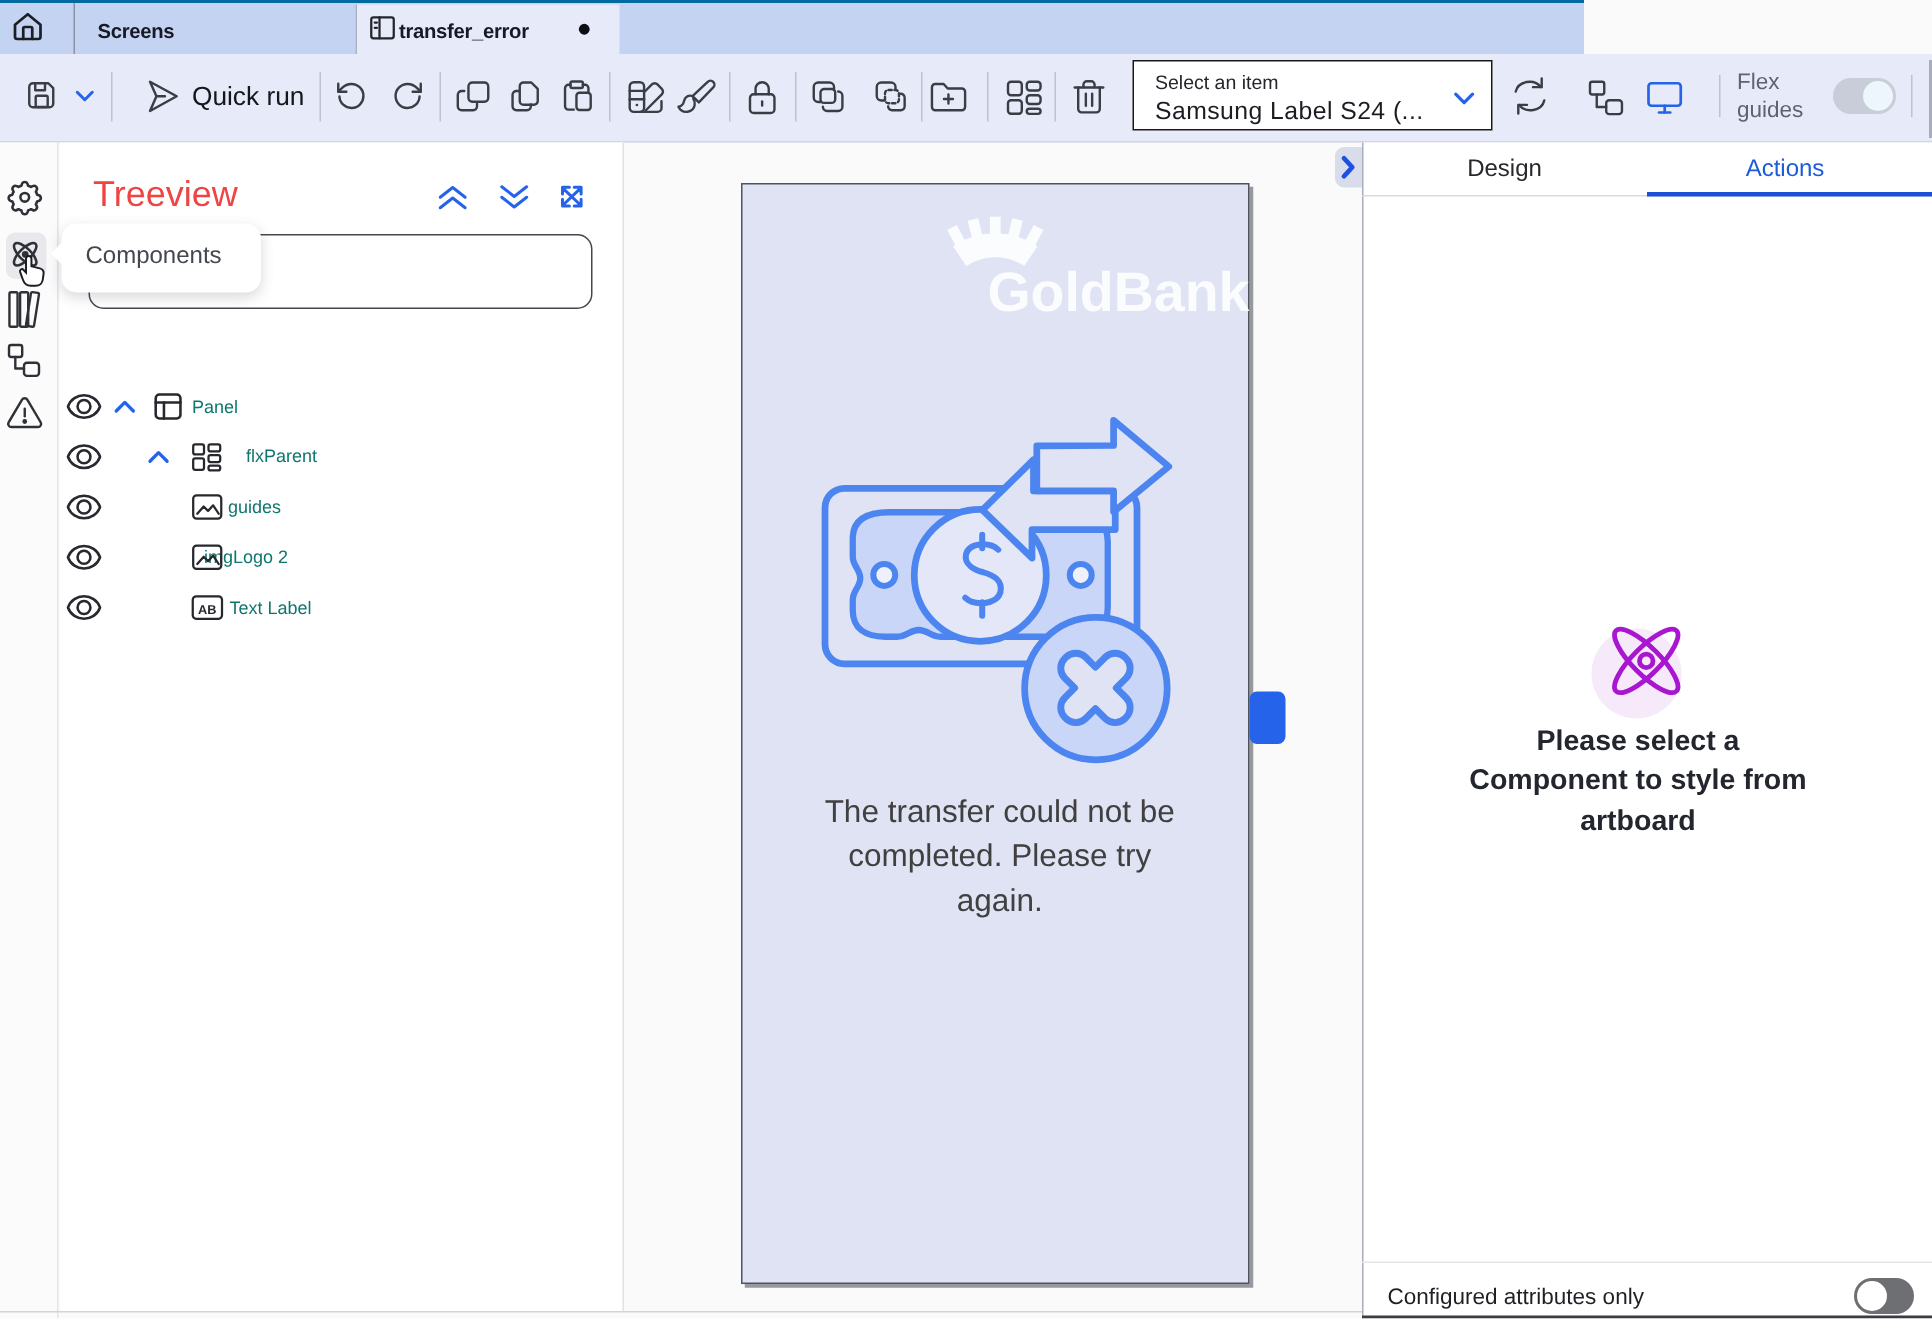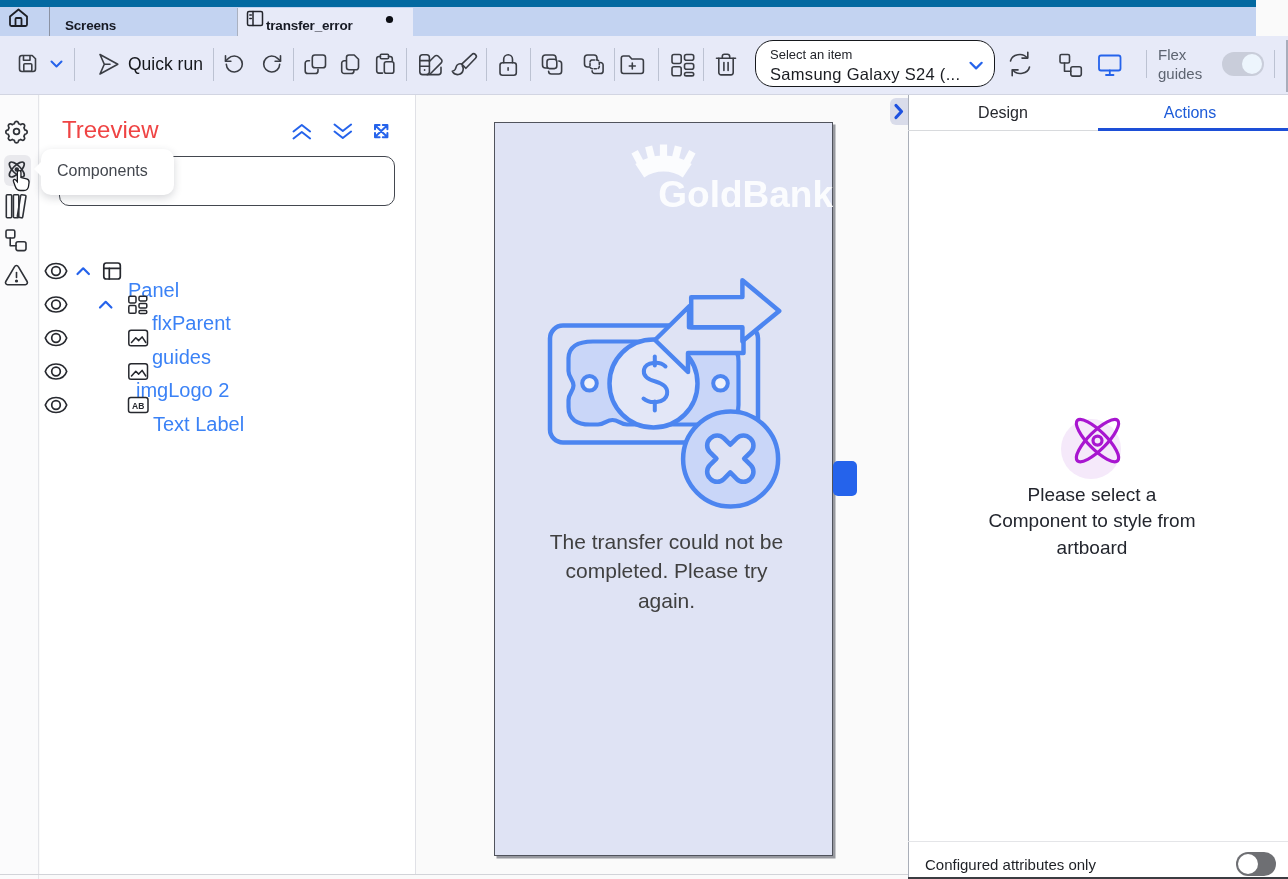--- a/index.html
+++ b/index.html
@@ -1,58 +1,58 @@
 <!DOCTYPE html>
 <html><head>
 <meta charset="utf-8">
 <style>
   * { margin:0; padding:0; box-sizing:border-box; }
   html,body { width:1288px; height:879px; overflow:hidden; font-family:"Liberation Sans", sans-serif; background:#fff; }
   #app { position:relative; width:1288px; height:879px; background:#fafafa; }
   
-  #tabbar { position:absolute; left:0; top:0; width:1256px; height:36px; background:#c3d3f1; border-top:7px solid #0369a1; }
+  #tabbar { position:absolute; left:0; top:0; width:1056px; height:36px; background:#c3d3f1; border-top:2px solid #0369a1; }
   #tabbar .vsep { position:absolute; top:0; width:1px; height:36px; background:#8b92a3; }
   #tab-active { position:absolute; left:237px; top:1px; width:176px; height:35px; background:#e7eaf8; border-left:1px solid #aab1c0; }
   .tabtxt { font-weight:bold; font-size:13.5px; color:#171a24; letter-spacing:-0.2px; }
   
   #toolbar { position:absolute; left:0; top:36px; width:1288px; height:59px; background:#e7eaf8; border-bottom:1px solid #d2d5e2; }
   .ic { stroke:#3a3d44; stroke-width:1.6; fill:none; stroke-linecap:round; stroke-linejoin:round; }
   .icb { stroke:#2563eb; fill:none; stroke-linecap:round; stroke-linejoin:round; }
   #qr-text { position:absolute; left:128px; top:54px; font-size:17.5px; color:#15171c; }
-  #selbox { position:absolute; left:755px; top:40px; width:240px; height:47px; background:#fff; border:1.5px solid #16181d; border-radius:18px; }
+  #selbox { position:absolute; left:755px; top:40px; width:240px; height:47px; background:#fff; border:1.5px solid #16181d; border-radius:0; }
   #selbox .lab { position:absolute; left:14px; top:6px; font-size:13px; color:#23252b; }
   #selbox .val { position:absolute; left:14px; top:23.5px; font-size:16.5px; letter-spacing:0.3px; color:#1b1d22; }
   .flextxt { position:absolute; left:1158px; font-size:15px; color:#5d6471; }
   #tog1 { position:absolute; left:1222px; top:52px; width:42px; height:24px; border-radius:12px; background:#c9cdda; }
   #tog1 .knob { position:absolute; left:20px; top:2px; width:20px; height:20px; border-radius:50%; background:#edf5fd; }
   
   #sidebar { position:absolute; left:0; top:95px; width:39px; height:784px; background:#fbfbfc; border-right:1px solid #e4e5e9; }
   
   #treepanel { position:absolute; left:40px; top:95px; width:376px; height:780px; background:#fff; border-right:1px solid #e0e1e6; }
   #tv-title { position:absolute; left:62px; top:116px; font-size:24px; color:#ef4444; }
   #searchbox { position:absolute; left:59px; top:156px; width:336px; height:50px; border:1.5px solid #43474f; border-radius:10px; background:#fff; }
   #tooltip { position:absolute; left:41px; top:149px; width:133px; height:46px; background:#fff; border-radius:10px; box-shadow:0 3px 9px rgba(50,55,70,.2); }
   #tooltip .txt { position:absolute; left:16px; top:13px; font-size:16px; color:#43474e; }
   #tooltip .arr { position:absolute; left:-7px; top:12px; width:0; height:0; border-top:8px solid transparent; border-bottom:8px solid transparent; border-right:8px solid #fff; }
-  .trow { position:absolute; font-size:20px; color:#3b82f6;margin-top:15px; }
+  .trow { position:absolute; font-size:12px; color:#0f766e; }
   
   #canvas { position:absolute; left:416px; top:95px; width:492px; height:784px; background:#fafafa; }
   #artboard { position:absolute; left:494px; top:122px; width:339px; height:734px; background:#dfe3f4; border:1.5px solid #50535c; box-shadow:2.5px 2.5px 0 rgba(70,73,84,.55); }
   #goldbank { position:absolute; left:494px; top:174px; width:339px; text-align:right; font-size:37px; font-weight:bold; color:#fbfcfe; }
   #abtext { position:absolute; left:516.5px; top:526.5px; width:300px; text-align:center; font-size:21px; line-height:29.5px; color:#404040; }
   #handle { position:absolute; left:833px; top:461px; width:24px; height:35px; background:#2563eb; border-radius:5px; }
   #expbtn { position:absolute; left:890px; top:98px; width:18px; height:27px; background:#d9dcea; border-radius:6px 0 0 6px; }
   #botline { position:absolute; left:0px; top:874px; width:908px; height:1px; background:#d2d3d8; }
   
   #rightpanel { position:absolute; left:908px; top:95px; width:380px; height:784px; background:#fff; border-left:1px solid #a9aeb8; }
   .rtab { position:absolute; top:95px; width:190px; height:36px; line-height:36px; text-align:center; font-size:16px; }
   #rtabline { position:absolute; left:908px; top:130px; width:380px; height:1px; background:#d8dadd; }
   #rtabblue { position:absolute; left:1098px; top:128px; width:190px; height:3px; background:#1d4fd7; }
   #atombg { position:absolute; left:1061px; top:419px; width:60px; height:60px; border-radius:50%; background:#f5e9fa; }
-  #rptext { position:absolute; left:942px; top:482px; width:300px; text-align:center; font-size:19px; font-weight:normal; color:#23262e; line-height:26.3px; }
+  #rptext { position:absolute; left:942px; top:482px; width:300px; text-align:center; font-size:19px; font-weight:bold; color:#23262e; line-height:26.3px; }
   #rbline { position:absolute; left:908px; top:841px; width:380px; height:1px; background:#e4e5e8; }
   #rbtext { position:absolute; left:925px; top:856px; font-size:15px; color:#1e2025; }
   #tog2 { position:absolute; left:1236px; top:852px; width:40px; height:24px; border-radius:12px; background:#6e6f73; }
   #tog2 .knob { position:absolute; left:2px; top:2px; width:20px; height:20px; border-radius:50%; background:#fff; }
   #rdark { position:absolute; left:908px; top:877px; width:380px; height:2px; background:#3b3d42; }
 </style>
 </head>
 <body>
 <div id="app">
 
@@ -66,38 +66,38 @@
   <div id="tabbar">
     <div class="vsep" style="left:49px;"></div>
     <div id="tab-active"></div>
     <div class="tabtxt" style="position:absolute; left:65px; top:10.5px;">Screens</div>
     <div class="tabtxt" style="position:absolute; left:266px; top:10.5px;">transfer_error</div>
   </div>
   <div id="toolbar"></div>
   <div id="qr-text">Quick run</div>
   <div id="selbox">
       <div class="lab">Select an item</div>
-      <div class="val">Samsung Galaxy S24 (...</div>
+      <div class="val">Samsung Label S24 (...</div>
     </div>
   <div class="flextxt" style="top:46px;">Flex</div>
   <div class="flextxt" style="top:65px;">guides</div>
   <div id="tog1">
       <div class="knob"></div>
     </div>
 
   <div id="sidebar"></div>
   <div id="treepanel"></div>
   <div id="tv-title">Treeview</div>
   <div id="searchbox"></div>
   <div id="tooltip">
       <div class="arr"></div>
       <div class="txt">Components</div>
     </div>
   <div class="trow" style="left:128px; top:263.5px;">Panel</div>
-  <div class="trow" style="left:152px; top:297px;text-align:center;">flxParent</div>
+  <div class="trow" style="left:164px; top:297px;text-align:center;">flxParent</div>
   <div class="trow" style="left:152px; top:330.5px;">guides</div>
   <div class="trow" style="left:136px; top:364px;">imgLogo 2</div>
   <div class="trow" style="left:153px; top:397.5px;">Text Label</div>
 
   <div id="rightpanel"></div>
   <div class="rtab" style="left:908px; color:#26282e;">Design</div>
   <div class="rtab" style="left:1095px; color:#1d5bd8;">Actions</div>
   <div id="rtabline"></div>
   <div id="rtabblue"></div>
   <div id="atombg"></div>

